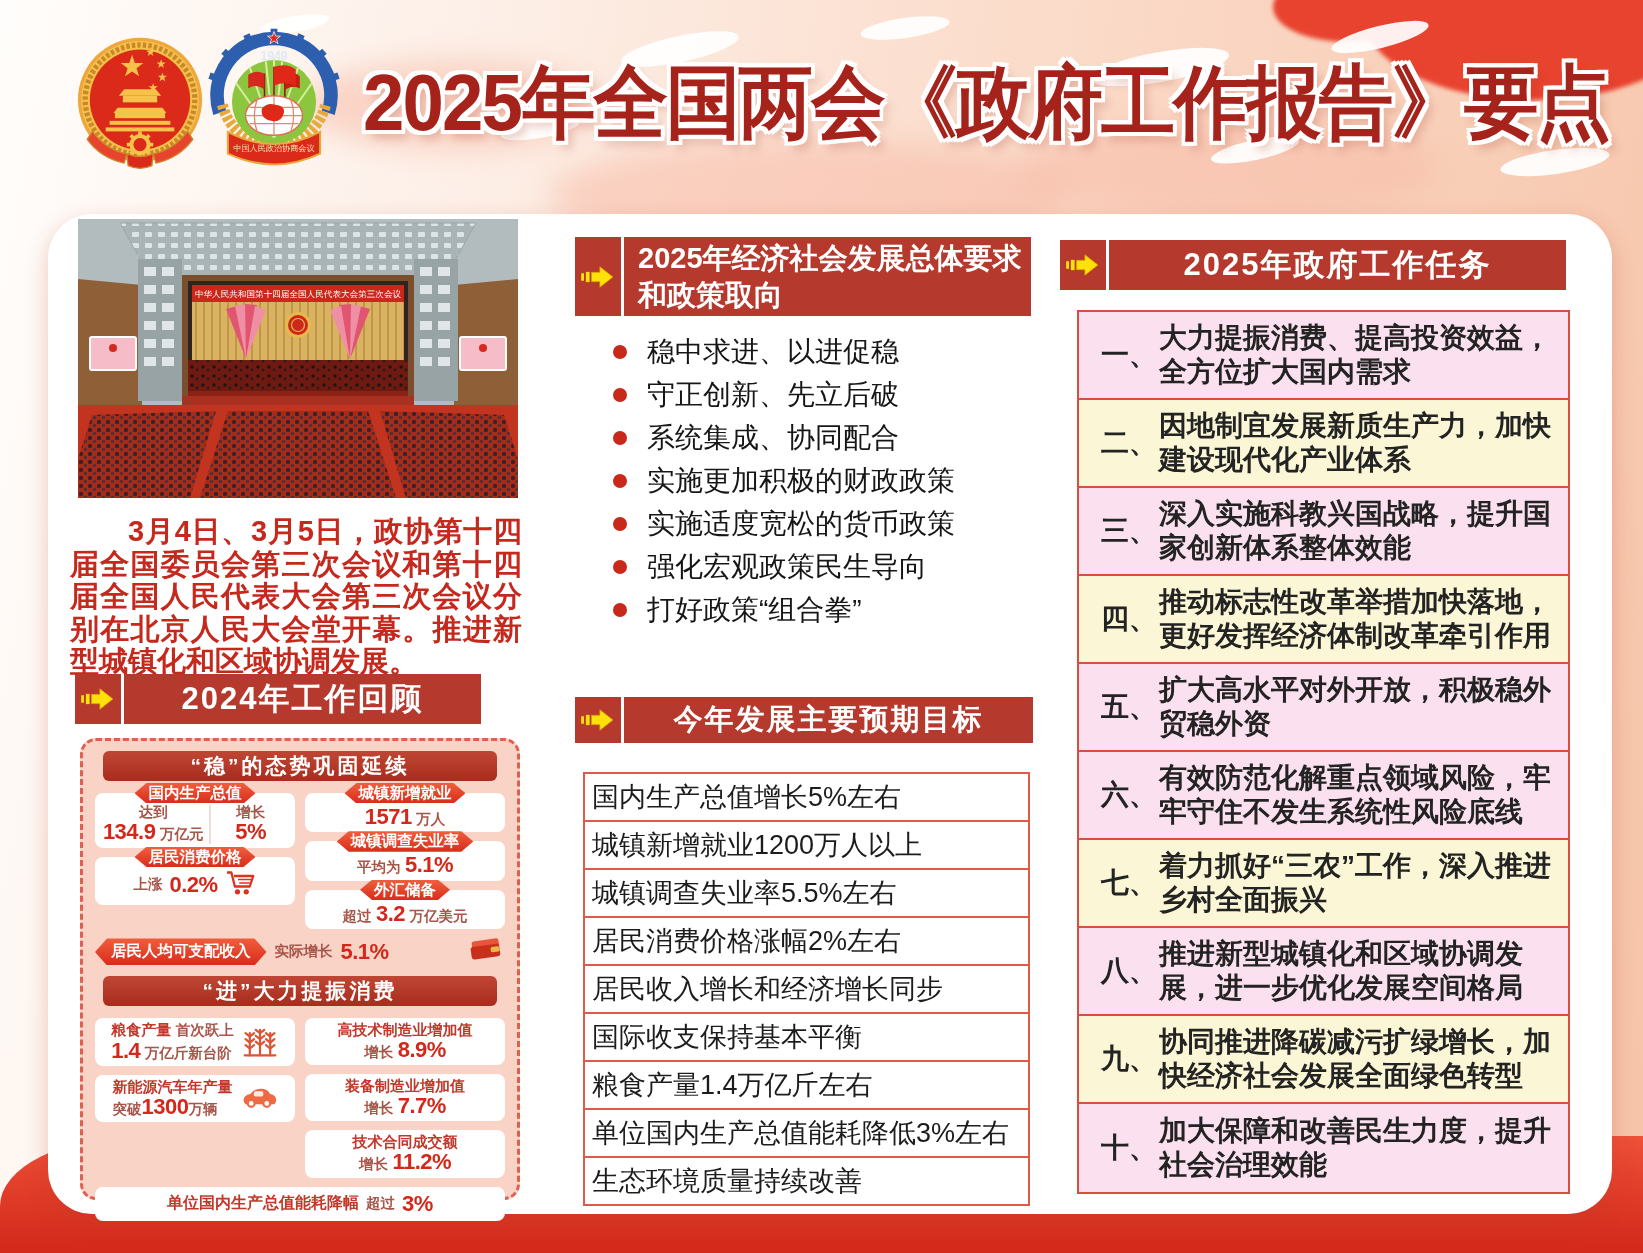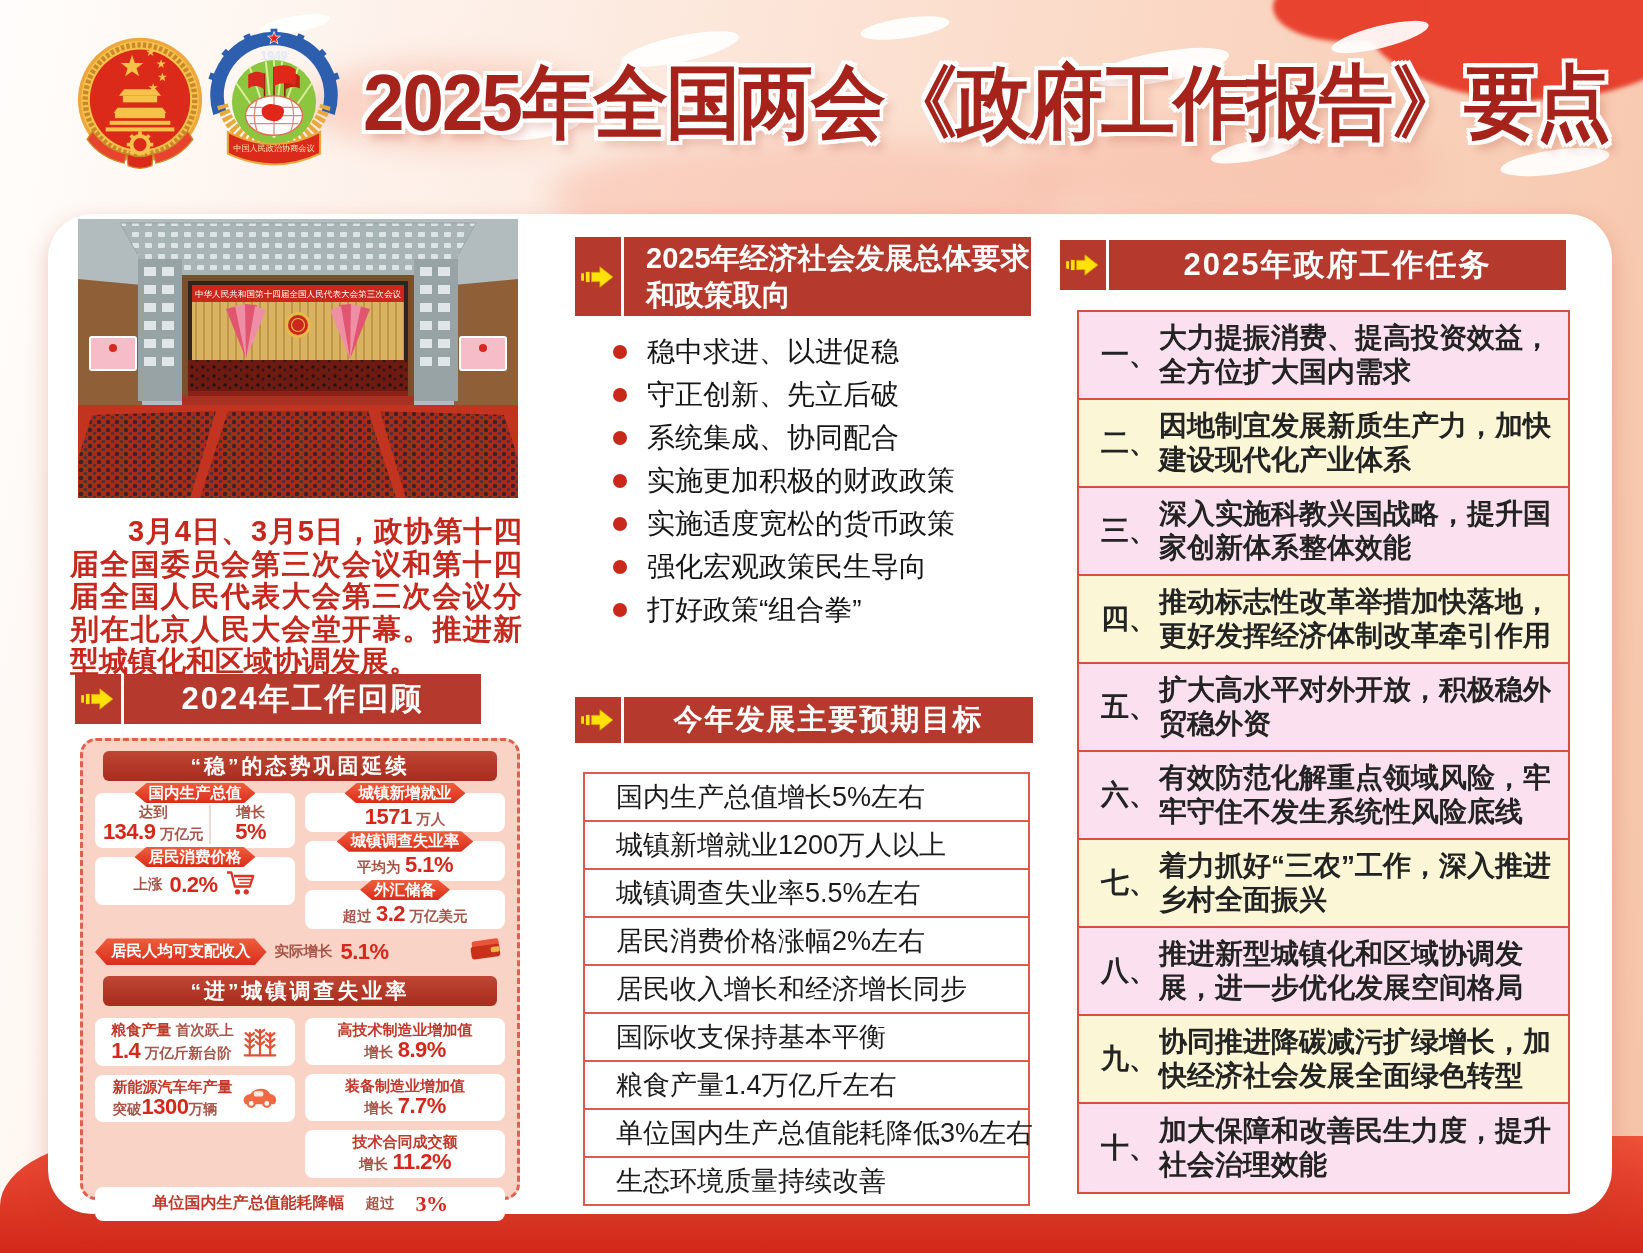--- a/index.html
+++ b/index.html
@@ -22,21 +22,21 @@
     text-shadow:-4px -4px 0 #fff,4px -4px 0 #fff,-4px 4px 0 #fff,4px 4px 0 #fff,
       0 -4px 0 #fff,0 4px 0 #fff,-4px 0 0 #fff,4px 0 0 #fff,7px 8px 10px rgba(160,40,20,.25);}
   .emblem{position:absolute;z-index:6;}
   
   .sec-head{position:absolute;display:flex;background:#b5392c;z-index:4;}
   .arrow-cell{width:46px;flex:none;display:flex;align-items:center;justify-content:center;border-right:3px solid #fff;}
   .head-label{flex:1;display:flex;align-items:center;justify-content:center;color:#fff;font-weight:800;}
   #head-review{left:75px;top:674px;width:406px;height:50px;}
   #head-review .head-label{font-size:31px;letter-spacing:2px;}
   #head-policy{left:575px;top:237px;width:456px;height:79px;}
-  #head-policy .head-label{justify-content:flex-start;padding-left:22px;font-size:29px;line-height:1.26;border-radius:12px;}
+  #head-policy .head-label{justify-content:flex-start;padding-left:14px;font-size:29px;line-height:1.26;border-radius:12px;}
   #head-targets{left:575px;top:697px;width:458px;height:46px;}
   #head-targets .head-label{font-size:29px;letter-spacing:2px;}
   #head-tasks{left:1060px;top:240px;width:506px;height:50px;}
   #head-tasks .head-label{font-size:31px;letter-spacing:2px;}
   
   #photo{position:absolute;left:78px;top:219px;width:440px;height:279px;z-index:3;}
   #intro{position:absolute;left:70px;top:515px;width:452px;z-index:3;
     font-size:29px;line-height:32.5px;font-weight:700;color:#c5281c;text-align:justify;text-indent:2em;}
   #dashed-card{position:absolute;left:80px;top:738px;width:440px;height:462px;z-index:3;
     background:#f8d3c6;border:3px dashed #e06050;border-radius:16px;
@@ -58,29 +58,29 @@
   .pre,.unit{color:#a8564a;font-size:14.5px;font-weight:700;}
   .big{color:#d5281b;font-size:22px;font-weight:900;letter-spacing:-.5px;}
   .lblr{color:#c0392b;font-size:15px;font-weight:800;}
   .gdp-split{display:flex;align-items:center;}
   .gdp-a{flex:1.35;border-right:2px solid #eedcd6;padding-right:3px;}
   .gdp-b{flex:1;}
   .icon-row{display:flex;align-items:center;justify-content:center;gap:7px;}
   .txtcol{text-align:left;}
   #income-row{display:flex;align-items:center;gap:8px;margin-top:9px;flex:none;height:28px;}
   #energy-row{margin-top:9px;background:#fff;border-radius:8px;height:34px;flex:none;
-    display:flex;align-items:center;justify-content:center;gap:21px;font-family:Liberation Serif, serif;}
+    display:flex;align-items:center;justify-content:center;gap:7px;}
   
   #bullets{position:absolute;left:575px;top:336px;width:455px;z-index:3;}
   .bullet{display:flex;align-items:center;margin-bottom:12px;height:31px;text-align:center;}
   .dot{width:14px;height:14px;border-radius:50%;background:#c8291b;margin:0 20px 0 38px;flex:none;}
   .bullet-text{font-size:28px;color:#161616;font-weight:500;white-space:nowrap;}
   #targets-list{position:absolute;left:583px;top:772px;width:447px;z-index:3;
     border:2px solid #e2584a;background:#fff;box-sizing:border-box;}
-  .trow{height:46px;display:flex;align-items:center;padding-left:31px;
+  .trow{height:46px;display:flex;align-items:center;padding-left:7px;
     border-bottom:2px solid #e2584a;font-size:27px;color:#1c1c1c;font-weight:500;white-space:nowrap;}
   .trow:last-child{border-bottom:none;}
   
   #tasks-list{position:absolute;left:1077px;top:310px;width:493px;z-index:3;
     border:2px solid #d94f3f;box-sizing:border-box;}
   .task{height:88px;display:flex;align-items:center;padding:0 12px 0 22px;
     border-bottom:2px solid #d94f3f;box-sizing:border-box;}
   .task:last-child{border-bottom:none;}
   .task.pink{background:#fbe1ef;}
   .task.yellow{background:#fbf7d6;}
@@ -355,21 +355,21 @@
       <span style="margin-left:auto;">
         <svg viewBox="0 0 40 30" width="36" height="27">
           <g transform="rotate(-8 20 15)">
             <rect x="4" y="4" width="30" height="10" rx="2.5" fill="#e8553a"></rect>
             <rect x="2" y="10" width="32" height="14" rx="3" fill="#c8301c"></rect>
             <rect x="24" y="13" width="10" height="6" rx="2" fill="#e8b84b"></rect>
           </g>
         </svg>
       </span>
     </div>
-    <div class="mini-banner" style="margin-top:10px;">“进”城镇调查失业率</div>
+    <div class="mini-banner" style="margin-top:10px;">“进”大力提振消费</div>
     <div class="cols">
       <div class="col">
         <div class="chip plain">
           <div class="icon-row">
             <div class="txtcol">
               <div><span class="lblr">粮食产量</span> <span class="pre">首次跃上</span></div>
               <div><span class="big">1.4</span> <span class="unit">万亿斤新台阶</span></div>
             </div>
             <span>
               <svg viewBox="0 0 44 40" width="38" height="34">

